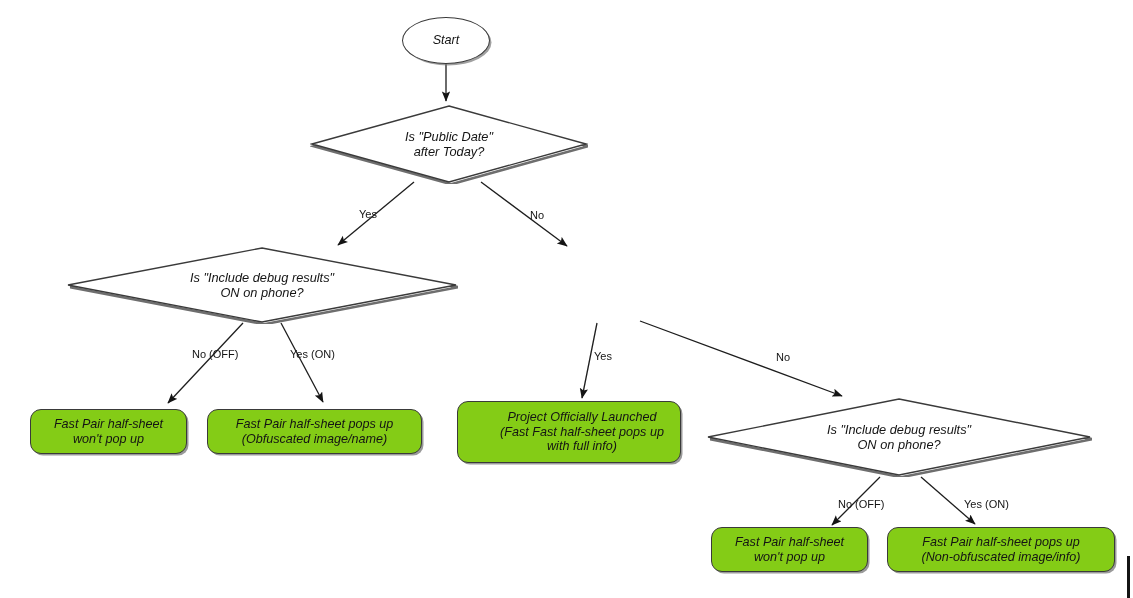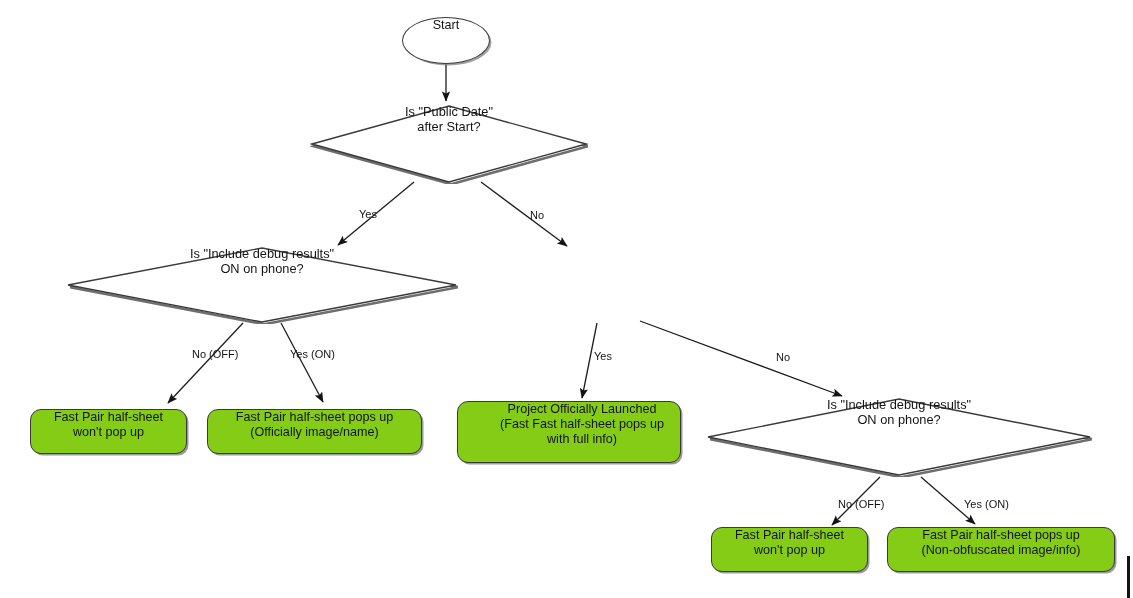--- a/index.html
+++ b/index.html
@@ -21,23 +21,25 @@
   #edges {
     position: absolute;
     left: 0;
     top: 0;
     width: 1133px;
     height: 598px;
   }
   .node {
     position: absolute;
     display: flex;
+    align-items: center;
     justify-content: center;
     text-align: center;
     box-sizing: border-box;
+    font-style: italic;
   }
   .node .label {
     position: relative;
     z-index: 3;
     line-height: 1.18;
     white-space: pre;
     color: #141414;
   }
   
   .term {
@@ -104,21 +106,21 @@
 
   <div class="node ellipse" style="left:402px; top:17px; width:88px; height:47px;">
     <span class="label">Start</span>
   </div>
 
   <div class="node decision" style="left:310px; top:104px; width:278px; height:80px;">
     <svg class="dia" viewBox="0 0 278 80" preserveAspectRatio="none">
       <polygon points="139,2 276,40 139,78 2,40" fill="#ffffff" stroke="#6e6e6e" stroke-width="2.6" transform="translate(2.2,2.2)"></polygon>
       <polygon points="139,2 276,40 139,78 2,40" fill="#ffffff" stroke="#3a3a3a" stroke-width="1.4"></polygon>
     </svg>
-    <span class="label"><span>Is "Public Date"</span><br><span>after Start?</span></span>
+    <span class="label"><span>Is "Public Date"</span><br><span>after Today?</span></span>
   </div>
 
   <div class="node decision" style="left:66px; top:246px; width:392px; height:78px;">
     <svg class="dia" viewBox="0 0 392 78" preserveAspectRatio="none">
       <polygon points="196,2 390,39 196,76 2,39" fill="#ffffff" stroke="#6e6e6e" stroke-width="2.6" transform="translate(2.2,2.2)"></polygon>
       <polygon points="196,2 390,39 196,76 2,39" fill="#ffffff" stroke="#3a3a3a" stroke-width="1.4"></polygon>
     </svg>
     <span class="label"><span>Is "Include debug results"</span><br><span>ON on phone?</span></span>
   </div>
 
@@ -129,21 +131,21 @@
       <polygon points="193,2 384,40 193,78 2,40" fill="#ffffff" stroke="#3a3a3a" stroke-width="1.4"></polygon>
     </svg>
     <span class="label"><span>Is "Include debug results"</span><br><span>ON on phone?</span></span>
   </div>
 
   <div class="node term" style="left:30px; top:409px; width:157px; height:45px;">
     <span class="label"><span>Fast Pair half-sheet</span><br><span>won't pop up</span></span>
   </div>
 
   <div class="node term" style="left:207px; top:409px; width:215px; height:45px;">
-    <span class="label"><span>Fast Pair half-sheet pops up</span><br><span>(Officially image/name)</span></span>
+    <span class="label"><span>Fast Pair half-sheet pops up</span><br><span>(Obfuscated image/name)</span></span>
   </div>
 
   <div class="node term" style="left:457px; top:401px; width:224px; height:62px;padding-left:26px;">
     <span class="label"><span>Project Officially Launched</span><br><span>(Fast Fast half-sheet pops up</span><br><span>with full info)</span></span>
   </div>
 
   <div class="node term" style="left:711px; top:527px; width:157px; height:45px;">
     <span class="label"><span>Fast Pair half-sheet</span><br><span>won't pop up</span></span>
   </div>
 

